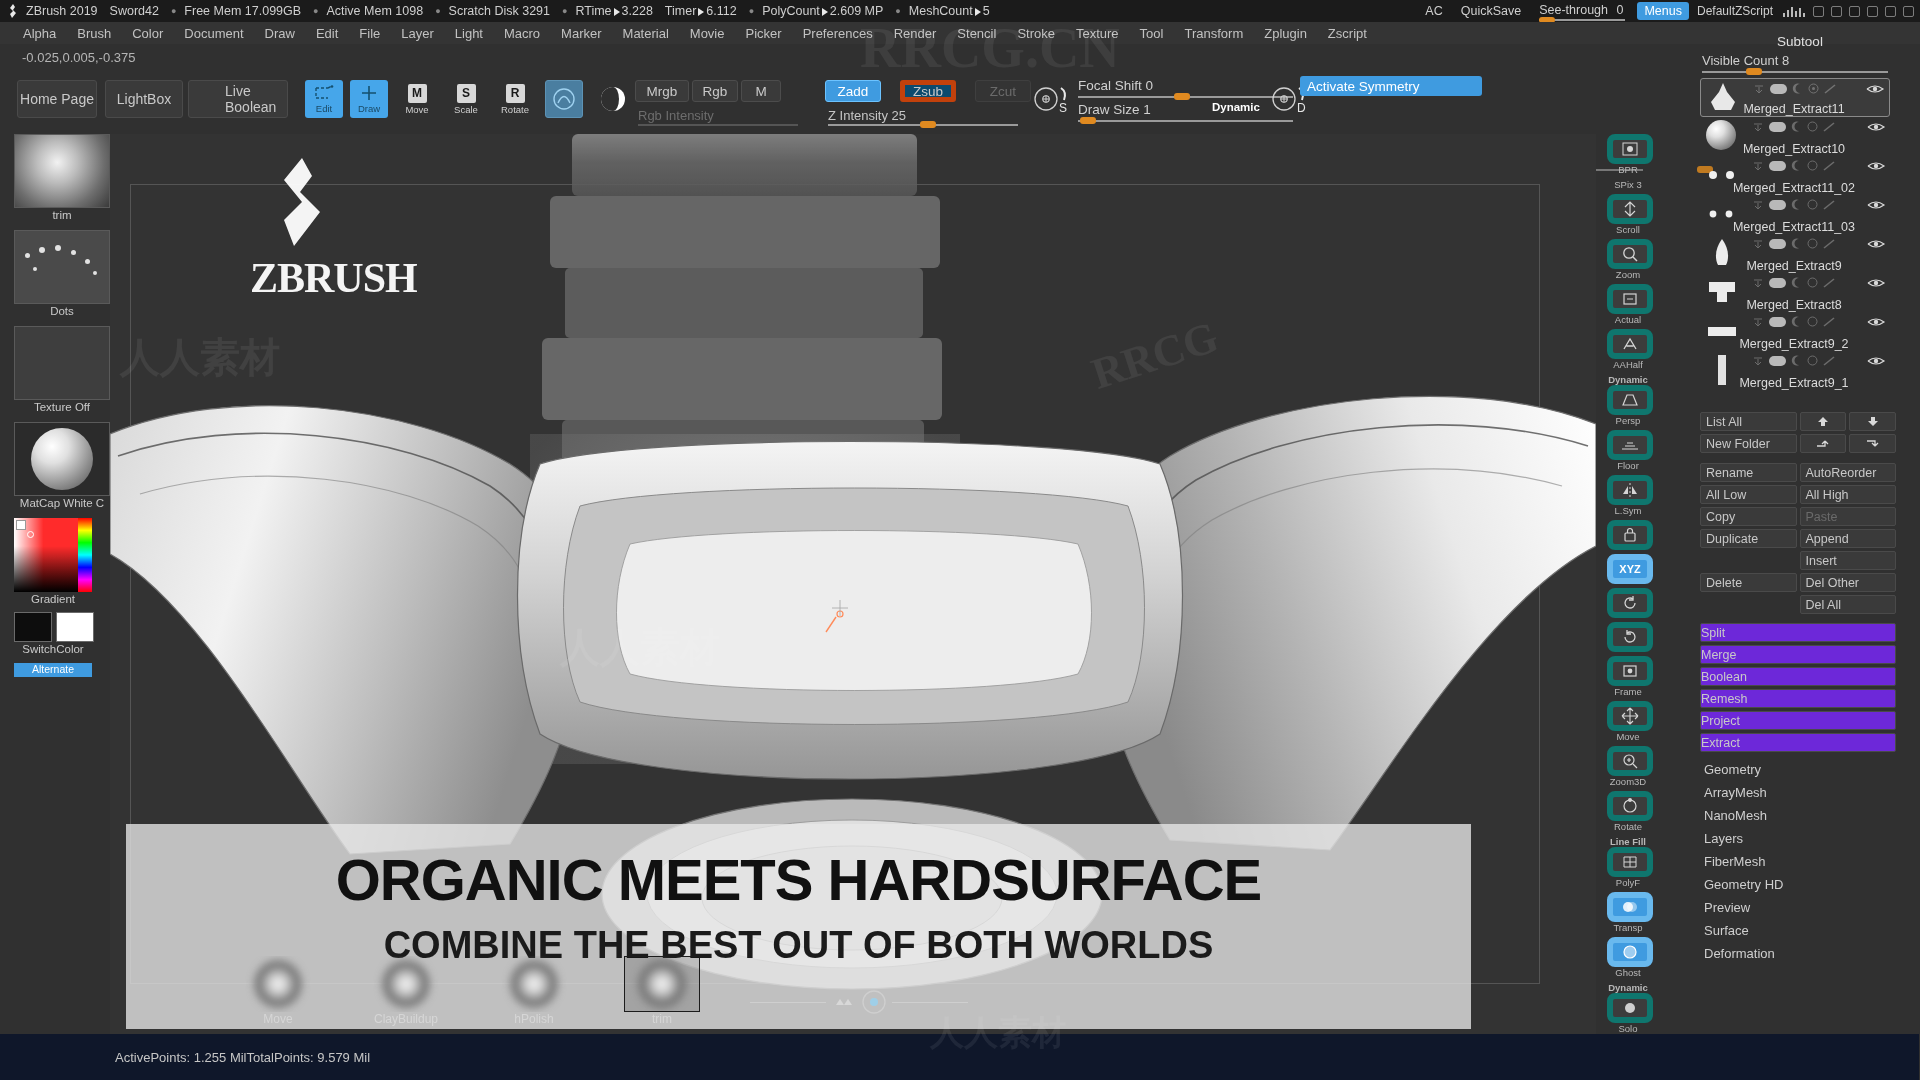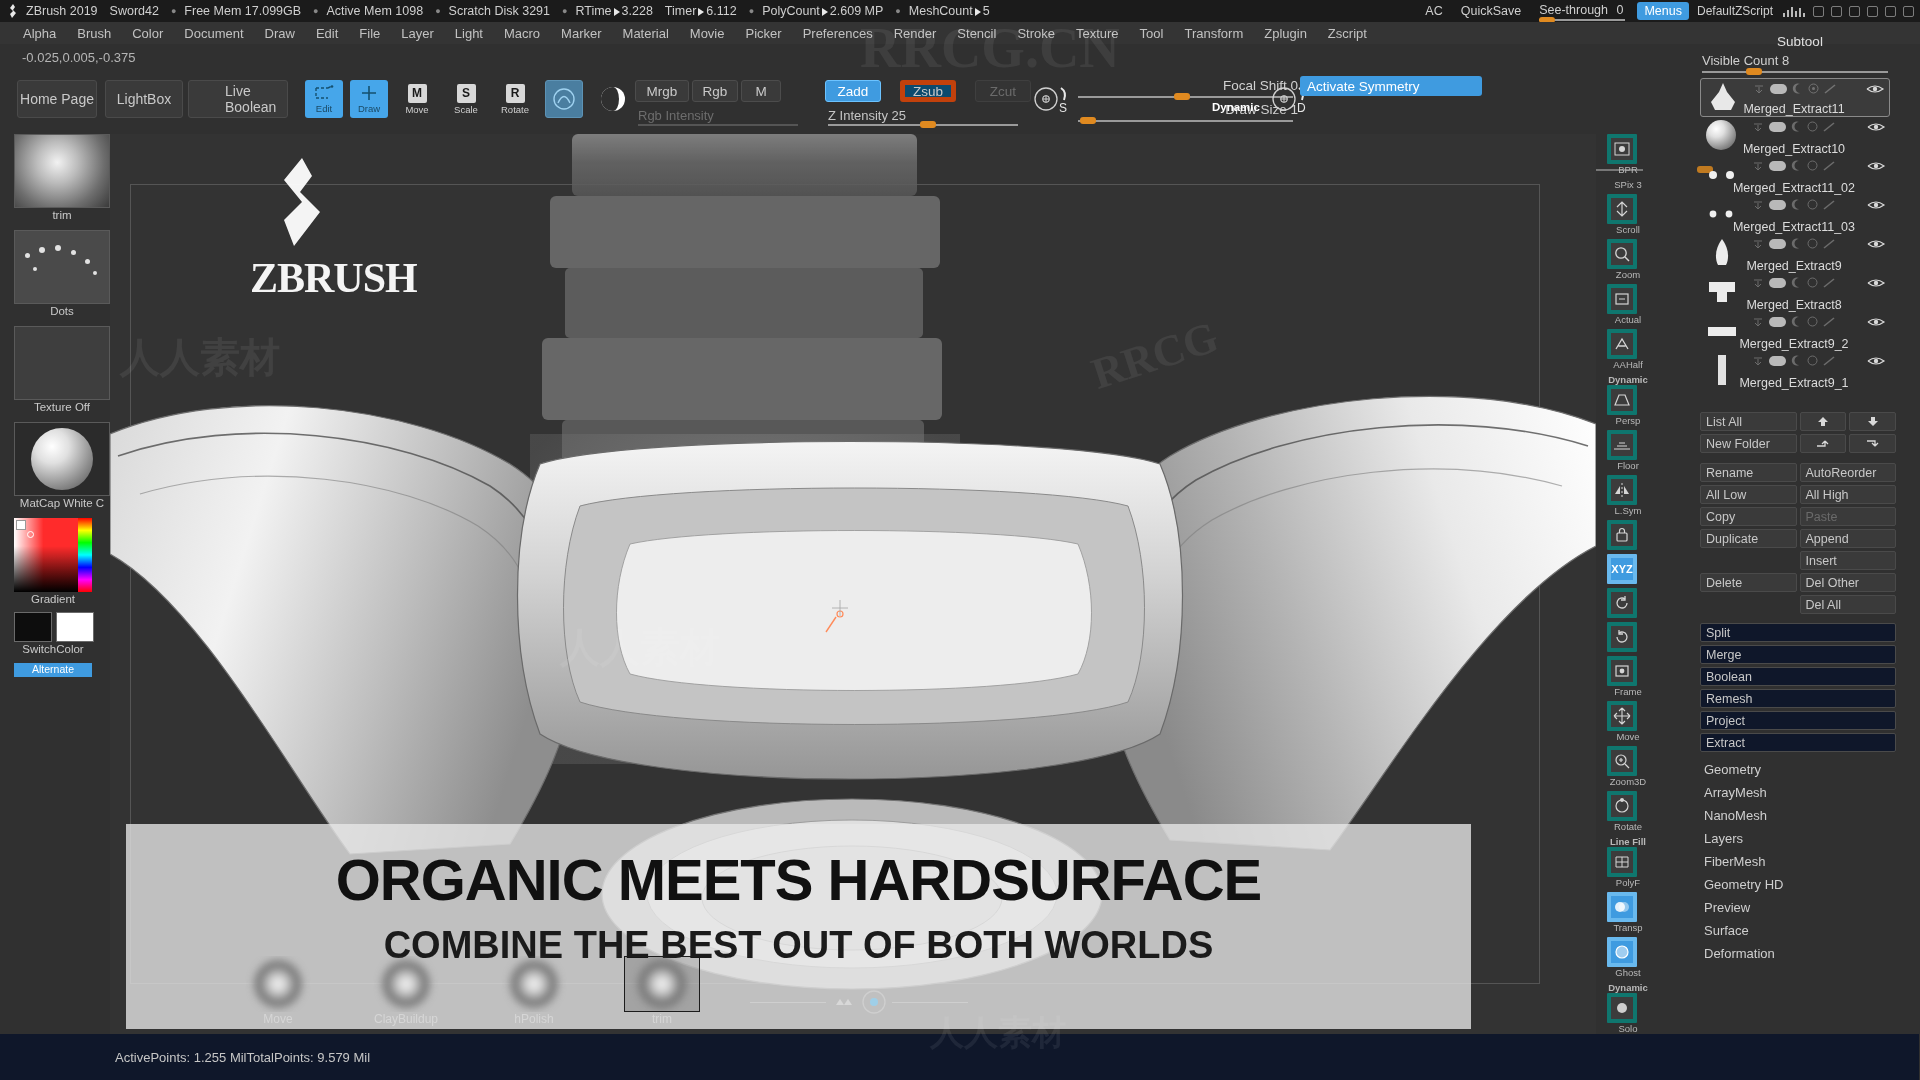--- a/index.html
+++ b/index.html
@@ -70,21 +70,21 @@
   .zrow .b{ border-radius:3px; font-size:13.5px; height:22px;
      display:flex;align-items:center;justify-content:center; }
   .zrow .b.on{ background:#3f9be0; color:#fff; border:1px solid #6cc3ff;}
   .zrow .b.off{ background:#0c4a6e;border:5px solid #c2410c; color:#c9c9c9;}
   .zrow .b.dis{ background:#343434;border:1px solid #3f3f3f; color:#6b6b6b;}
   .zint{ position:absolute; left:828px; top:36px; font-size:13px; color:#c6c6c6;}
   .zint-track{ position:absolute; left:828px; top:52px; width:190px;height:2px;background:#9a9a9a;}
   .zint-knob{ position:absolute; left:920px; top:49px; width:16px;height:7px;background:#e08a20;border-radius:3px;}
 
   .circbtn{ position:absolute; top:10px; width:46px;height:36px; }
-  .sliderbox{ position:absolute; top:6px;text-align:right; }
+  .sliderbox{ position:absolute; top:6px; }
   .slabel{ font-size:13.5px; color:#d0d0d0; }
   .strack{ height:2px; background:#9a9a9a; margin-top:3px;}
   .sknob{ position:absolute; width:16px;height:7px;background:#e08a20;border-radius:3px;}
 
   .symbox{ position:absolute; left:1300px; top:4px; }
   .sym-act{ width:182px;height:20px;background:#3f9be0;color:#fff;border-radius:3px;
     display:flex;align-items:center;padding-left:7px;font-size:13.5px;}
   .axrow{ position:absolute; left:1300px; top:102px; display:flex; gap:4px;}
   .ax{ width:38px;height:19px;border-radius:3px;font-size:12.5px;
     display:flex;align-items:center;justify-content:center;}
@@ -153,22 +153,22 @@
   .bb .lb2{ font-size:12px; color:#d6d6d6; }
   .bb.sel .th{ border:1px solid #1c1c1c; background:rgba(0,0,0,.15); }
 
   .navhint{ position:absolute; left:640px; bottom:18px; display:flex; align-items:center; gap:4px;
      color:#cfcfcf;}
   .navhint .ln{ width:76px;height:1px;background:#cfcfcf;}
 
   
   .rail{ position:absolute; left:1602px; top:134px; width:52px; }
   .railitem{ width:42px; margin:0 auto 4px auto; text-align:center; }
-  .railbtn{ width:30px;height:30px; background:#3c3c3c; border:4px solid #0f766e;
-     border-radius:1px; display:flex;align-items:center;justify-content:center; color:#d5d5d5;
+  .railbtn{ width:46px;height:30px; background:#3c3c3c; border:6px solid #0f766e;
+     border-radius:8px; display:flex;align-items:center;justify-content:center; color:#d5d5d5;
      font-size:11px;}
   .railbtn.on{ background:#3f9be0; border-color:#69b9ee; color:#fff;}
   .raillabel{ font-size:9.5px; color:#b9b9b9; margin-top:0px; line-height:11px;}
 
   
   .subpanel{ position:absolute; left:1700px; top:34px; width:196px; }
   .sp-title{ font-size:13.5px; color:#e0e0e0; padding-left:4px;text-align:center;}
   .sp-vc{ font-size:13px; color:#cfcfcf; padding-left:2px; margin-top:4px;}
   .sp-vc-track{ width:186px;height:2px;background:#9a9a9a; margin:3px 0 0 2px; position:relative;}
   .sp-vc-knob{ position:absolute; left:44px; top:-3px; width:16px;height:7px;background:#e08a20;border-radius:3px;}
@@ -182,22 +182,22 @@
   .pill{ width:17px;height:10px;border-radius:5px;background:#b9b9b9;}
   .eye{ position:absolute; right:5px; top:4px; width:18px;height:11px;}
   .dim{ opacity:.38; }
 
   .spgrid{ margin-top:4px; }
   .gr{ display:flex; gap:3px; margin-bottom:3px;}
   .gb{ flex:1; height:19px; background:#3a3a3a; border:1px solid #4a4a4a; border-radius:2px;
      font-size:12.5px; color:#c8c8c8; display:flex; align-items:center; padding-left:5px;}
   .gb.ctr{ justify-content:center; padding-left:0;}
   .gb.dis{ color:#6a6a6a; }
-  .fullrow{ height:19px; background:#0f172a;border:1px solid #4a4a4a;border-radius:2px;
-     font-size:12.5px;color:#c8c8c8;display:flex;align-items:center;padding-left:5px; margin-bottom:3px;}
+  .fullrow{ height:19px; background:#6d28d9;border:1px solid #4a4a4a;border-radius:2px;
+     font-size:12.5px;color:#c8c8c8;display:flex;align-items:center;margin-bottom:3px;}
   .menulist{ margin-top:6px; }
   .ml{ height:23px; font-size:13px; color:#cfcfcf; display:flex; align-items:center; padding-left:4px;}
 
   
   .statusbar{ position:absolute; left:0; bottom:0; width:1919px; height:46px; background:#0f172a;}
   .stext{ position:absolute; left:115px; top:16px; font-size:13px; color:#c6c6c6;}
 
   .wm{ position:absolute; color:rgba(255,255,255,0.07); font-weight:bold;
      font-family:"Liberation Serif", serif; pointer-events:none; }
 </style>

